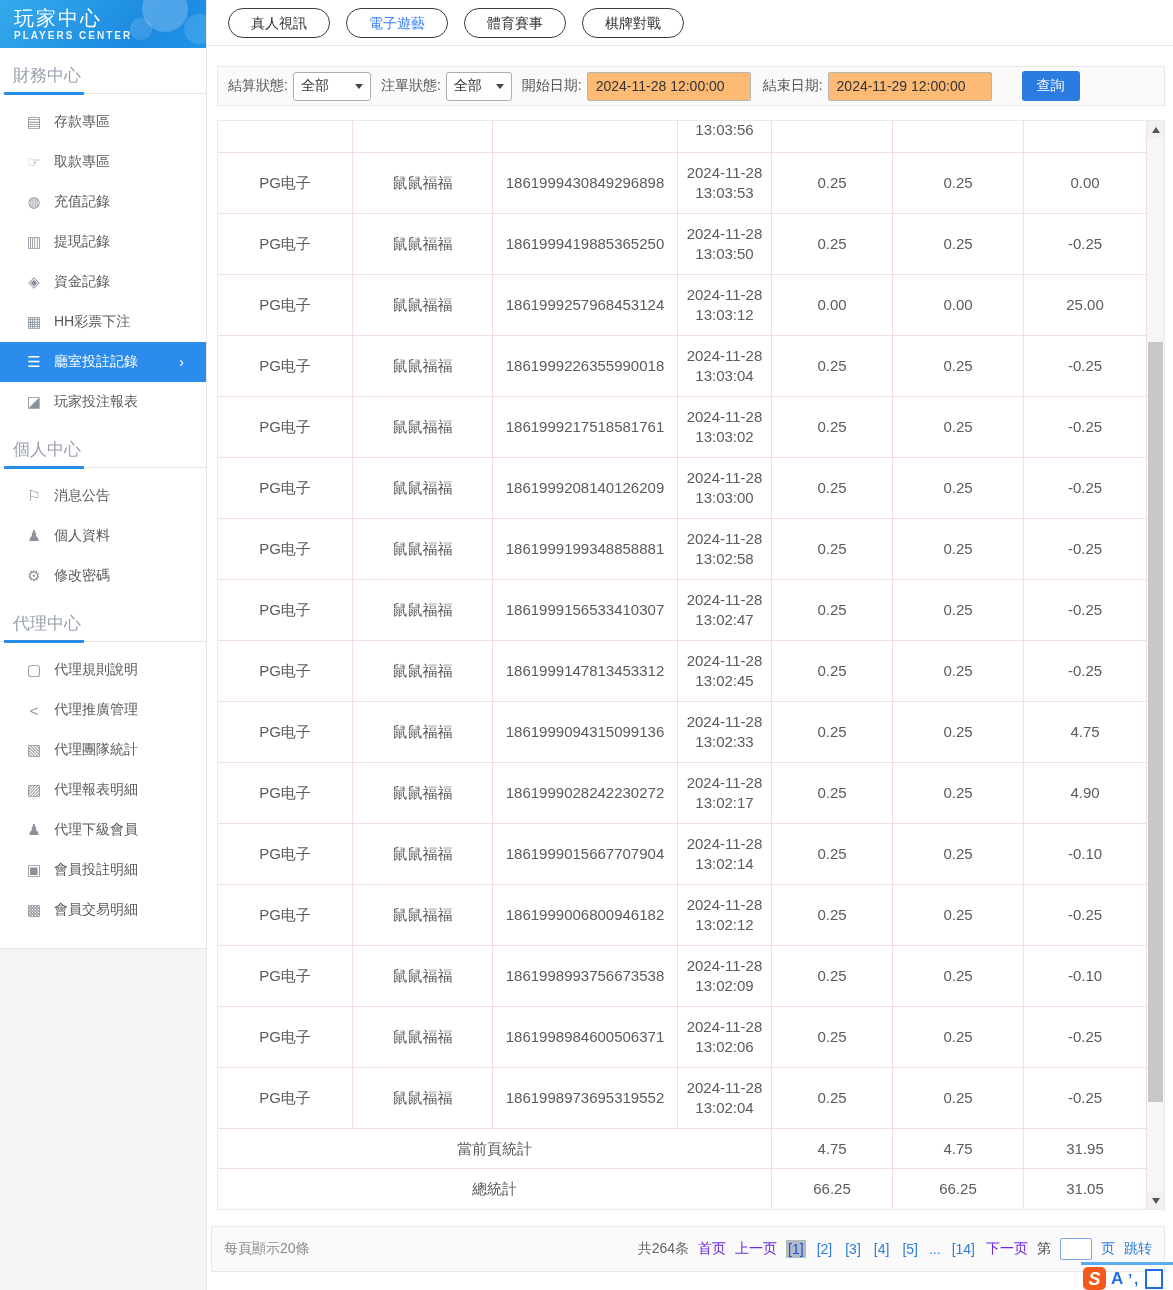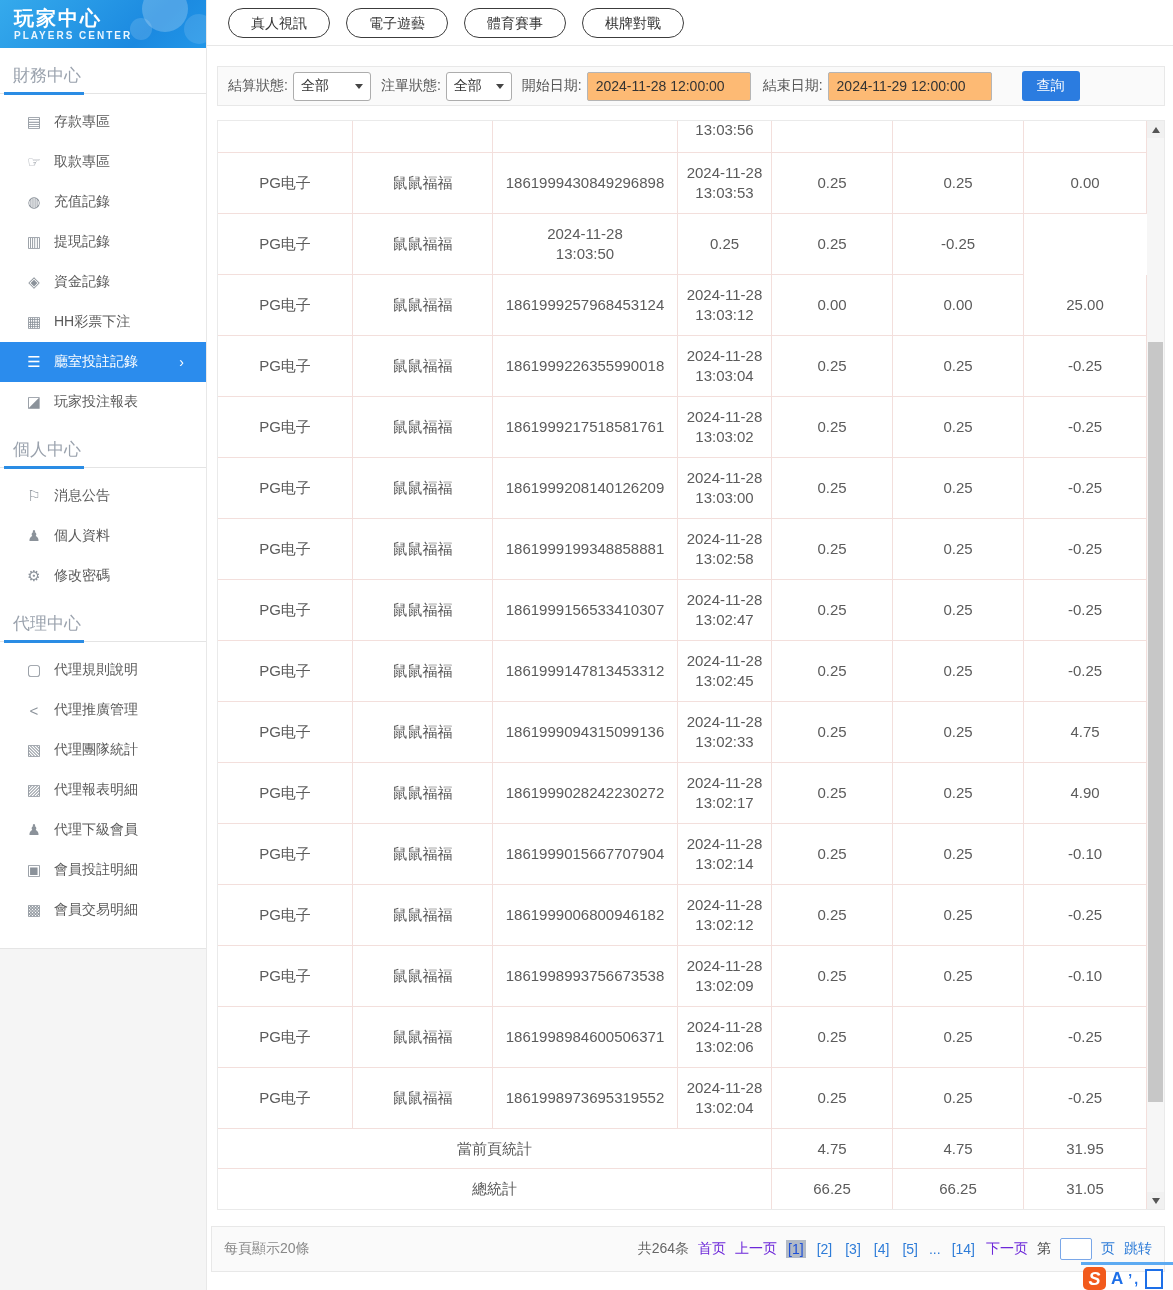--- a/index.html
+++ b/index.html
@@ -9,36 +9,36 @@
   }
   .app{display:flex;width:1173px;height:1290px;}
 
   
   .sidebar{width:207px;flex:0 0 207px;background:#f5f5f5;border-right:1px solid #e8e8e8;box-sizing:border-box;}
   .side-panel{background:#fff;border-bottom:1px solid #e5e5e5;padding-bottom:18px;}
   .logo{height:48px;background:linear-gradient(135deg,#35aaec 0%,#1b89e0 70%,#2196e8 100%);position:relative;overflow:hidden;padding:6px 0 0 14px;box-sizing:border-box;}
   .logo .deco1{position:absolute;right:18px;top:-14px;width:46px;height:46px;border-radius:50%;background:rgba(255,255,255,.22);}
   .logo .deco2{position:absolute;right:54px;top:18px;width:22px;height:22px;border-radius:50%;background:rgba(255,255,255,.14);}
   .logo .deco3{position:absolute;right:-8px;top:14px;width:30px;height:30px;border-radius:50%;background:rgba(255,255,255,.12);}
-  .logo-title{color:#fff;font-size:20px;font-weight:bold;letter-spacing:2px;line-height:24px;}
+  .logo-title{color:#fff;font-size:20px;font-weight:normal;letter-spacing:2px;line-height:24px;}
   .logo-sub{color:#eaf6ff;font-size:10px;letter-spacing:2px;font-weight:bold;}
   .side-title{color:#9aa2ad;font-size:17px;margin:16px 0 6px 13px;}
   .side-underline{height:1px;background:#e4e4e4;position:relative;margin:0 0 8px 0;}
   .side-underline i{position:absolute;left:4px;top:-1px;width:80px;height:3px;background:#2a8ce4;display:block;}
   .side-item{height:40px;display:flex;align-items:center;cursor:pointer;color:#5a5a5a;font-size:14px;position:relative;}
   .side-item .icn{width:20px;margin-left:24px;margin-right:10px;text-align:center;color:#8b929a;font-size:15px;flex:0 0 20px;}
   .side-item.active{background:#2b8ced;color:#fff;}
   .side-item.active .icn{color:#fff;}
   .side-item .chev{position:absolute;right:22px;color:#fff;font-size:14px;}
 
   
   .main{flex:1;display:flex;flex-direction:column;box-sizing:border-box;}
   .tabbar{height:45px;border-bottom:1px solid #e7e7e7;display:flex;align-items:center;padding-left:21px;gap:16px;background:#fff;}
   .pill{border:1px solid #3c3c3c;border-radius:17px;background:#fff;padding:6px 22px;font-size:14px;color:#333;cursor:pointer;line-height:16px;}
-  .pill.active{color:#404040;}
+  .pill.active{color:#3b82f6;}
 
   .filterbar{margin:20px 10px 0 10px;height:40px;background:#fafafa;border:1px solid #e8e8e8;display:flex;align-items:center;padding-left:10px;box-sizing:border-box;font-size:14px;color:#555;}
   .f-label{margin-right:5px;}
   .sel{background:#fff;border:1px solid #adadad;border-radius:3px;height:27px;display:flex;align-items:center;padding:0 7px;gap:14px;margin-right:10px;cursor:pointer;color:#333;}
   .sel .caret{width:0;height:0;border-left:4px solid transparent;border-right:4px solid transparent;border-top:5px solid #444;}
   .dinput{background:#fdba74;border:1px solid #b5b5b5;border-radius:2px;height:27px;width:146px;display:flex;align-items:center;padding:0 8px;margin-right:12px;color:#333;cursor:text;}
   .btn-query{background:#2b7ce0;color:#fff;border:none;border-radius:3px;height:30px;padding:0 15px;font-size:14px;cursor:pointer;margin-left:18px;}
 
   
   .tbl{margin:14px 10px 0 10px;border:1px solid #eaeaea;background:#fff;display:flex;box-sizing:border-box;}
@@ -234,20 +234,21 @@
               <div>2024-11-28</div>
               <div>13:03:53</div>
             </div>
             <div class="td">0.25</div>
             <div class="td">0.25</div>
             <div class="td">0.00</div>
           </div>
           <div class="tr">
             <div class="td">PG电子</div>
             <div class="td">鼠鼠福福</div>
+            <div class="td">1861999419885365250</div>
             <div class="td">
               <div>2024-11-28</div>
               <div>13:03:50</div>
             </div>
             <div class="td">0.25</div>
             <div class="td">0.25</div>
             <div class="td">-0.25</div>
           </div>
           <div class="tr">
             <div class="td">PG电子</div>

